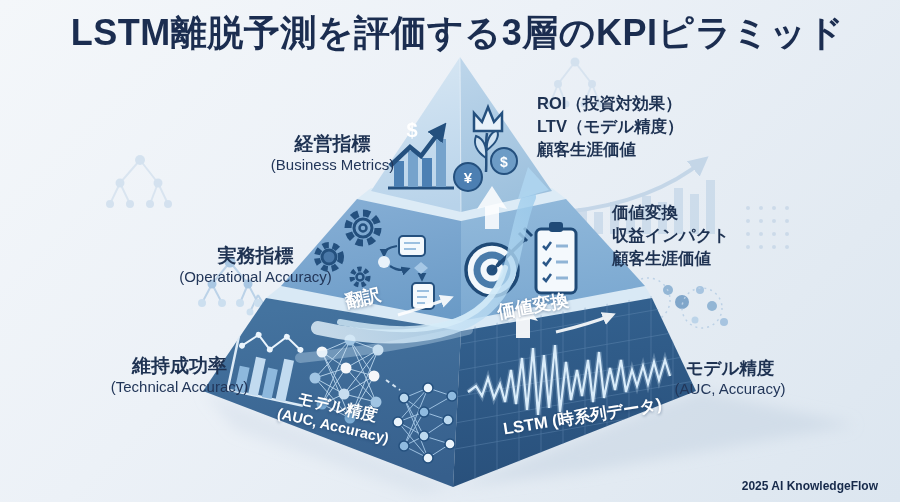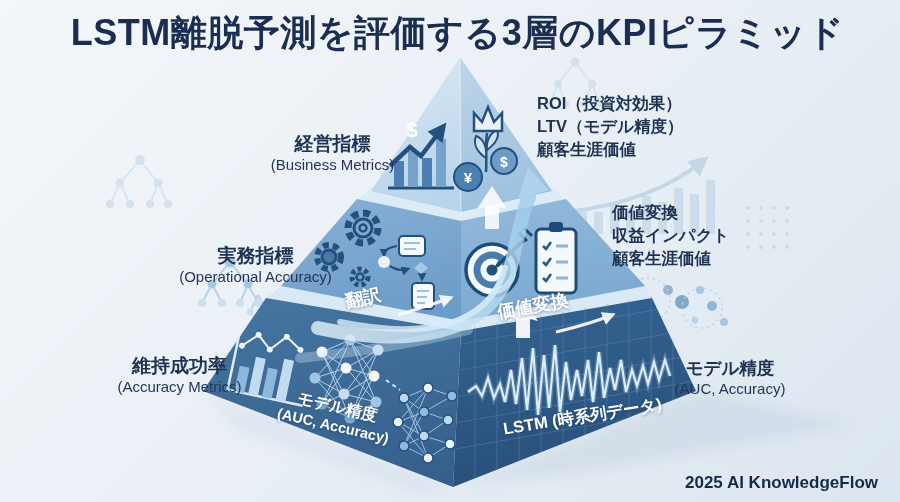--- a/index.html
+++ b/index.html
@@ -17,21 +17,21 @@
   .side-label{text-align:center;}
   .lbl-jp{font-size:19px;font-weight:700;line-height:22px;margin-top:36px;}
   .lbl-en{font-size:15px;font-weight:400;line-height:20px;color:#223659;}
   .kpi-block{white-space:nowrap;}
   .kpi-line{font-size:16.5px;font-weight:700;line-height:23px;color:#1e3252;}
   .inner-lbl{
     color:#ffffff;font-weight:700;white-space:nowrap;
     text-shadow:0 1px 3px rgba(18,48,88,.45);
   }
   .footer{
-    right:22px;bottom:9px;font-size:17px;font-weight:700;color:#16294a;
+    right:22px;bottom:9px;font-size:12px;font-weight:700;color:#16294a;
   }
 </style>
 </head>
 <body>
 
 <div id="canvas">
 
 <svg viewBox="0 0 900 502">
   <defs>
     <linearGradient id="gTopL" gradientUnits="userSpaceOnUse" x1="400" y1="60" x2="430" y2="210">
@@ -419,21 +419,21 @@
   <div class="lbl-en">(Operational Accuracy)</div>
 </div>
 <div class="txt kpi-block" style="left:612px;top:201px;">
   <div class="kpi-line">価値変換</div>
   <div class="kpi-line">収益インパクト</div>
   <div class="kpi-line">顧客生涯価値</div>
 </div>
 
 <div class="txt side-label" style="left:82px;top:319px;width:195px;">
   <div class="lbl-jp">維持成功率</div>
-  <div class="lbl-en">(Accuracy Metrics)</div>
+  <div class="lbl-en">(Technical Accuracy)</div>
 </div>
 <div class="txt side-label" style="left:645px;top:321px;width:170px;">
   <div class="lbl-jp" style="font-size:17.5px;">モデル精度</div>
   <div class="lbl-en">(AUC, Accuracy)</div>
 </div>
 
 <div class="txt inner-lbl" style="left:345px;top:286px;font-size:18px;transform:rotate(-12deg);">翻訳</div>
 <div class="txt inner-lbl" style="left:497px;top:294px;font-size:18px;transform:rotate(-10deg);">価値変換</div>
 
 <div class="txt inner-lbl" style="left:248px;top:397px;width:175px;text-align:center;transform:rotate(13deg);">

